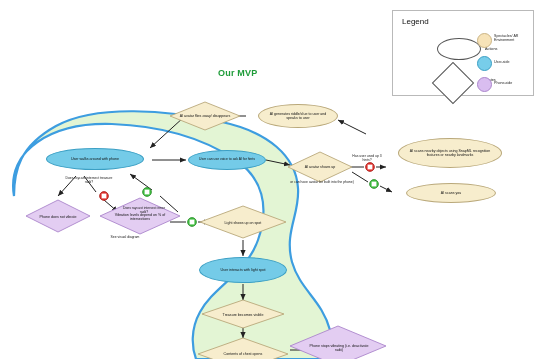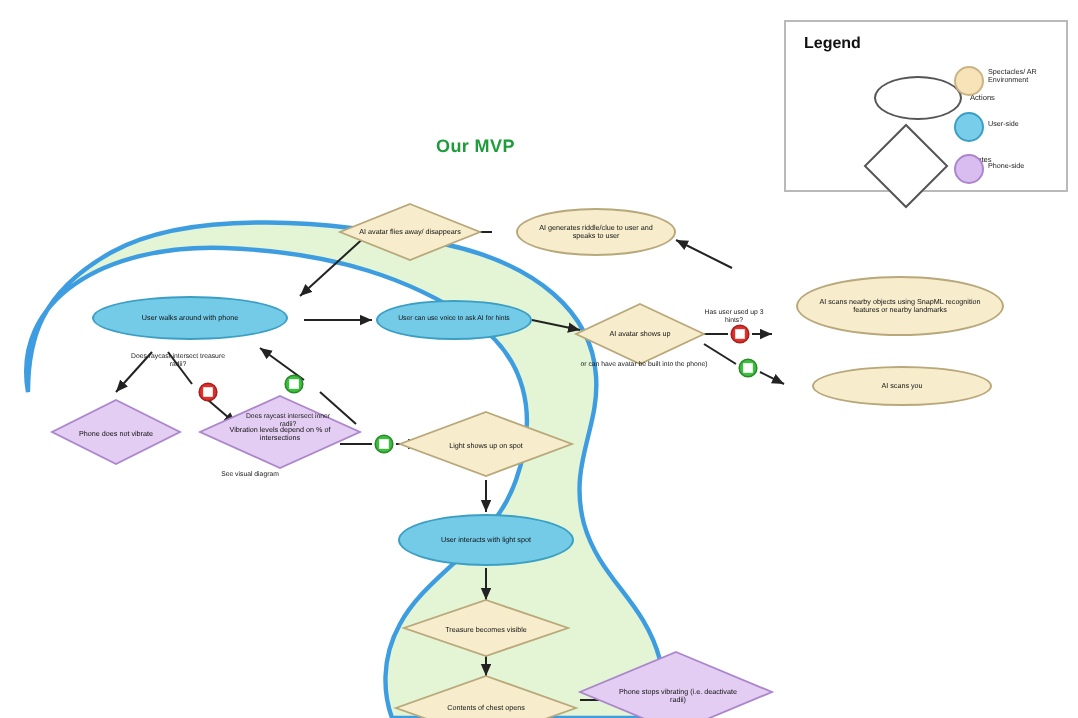--- a/index.html
+++ b/index.html
@@ -32,21 +32,21 @@
   .ltext{position:absolute;color:#1a1a1a;line-height:1.15;}
   .title{
     position:absolute;color:#1f9c3a;font-weight:bold;
     font-size:9px;letter-spacing:.2px;text-align:right;
   }
   
   .legend{
     position:absolute;left:392px;top:10px;width:142px;height:86px;
     background:#fff;border:1px solid #b9b9b9;box-sizing:border-box;
   }
-  .legend-title{position:absolute;left:9px;top:6px;font-size:8px;font-weight:bold;color:#111;}
+  .legend-title{position:absolute;left:9px;top:6px;font-size:8px;font-weight:normal;color:#111;}
   .sw{position:absolute;border-radius:50%;}
   .sw.ar{background:#f7e3b8;border:1px solid #cbb484;}
   .sw.user{background:#77cdea;border:1px solid #3b9fc4;}
   .sw.phone{background:#d9bdf0;border:1px solid #ab86cc;}
   .legend-lab{position:absolute;font-size:3.6px;color:#222;line-height:1.25;}
   .lg-ellipse{
     position:absolute;left:44px;top:27px;width:42px;height:20px;
     border:1px solid #555;border-radius:50%;background:#fff;
   }
   .lg-diamond{

